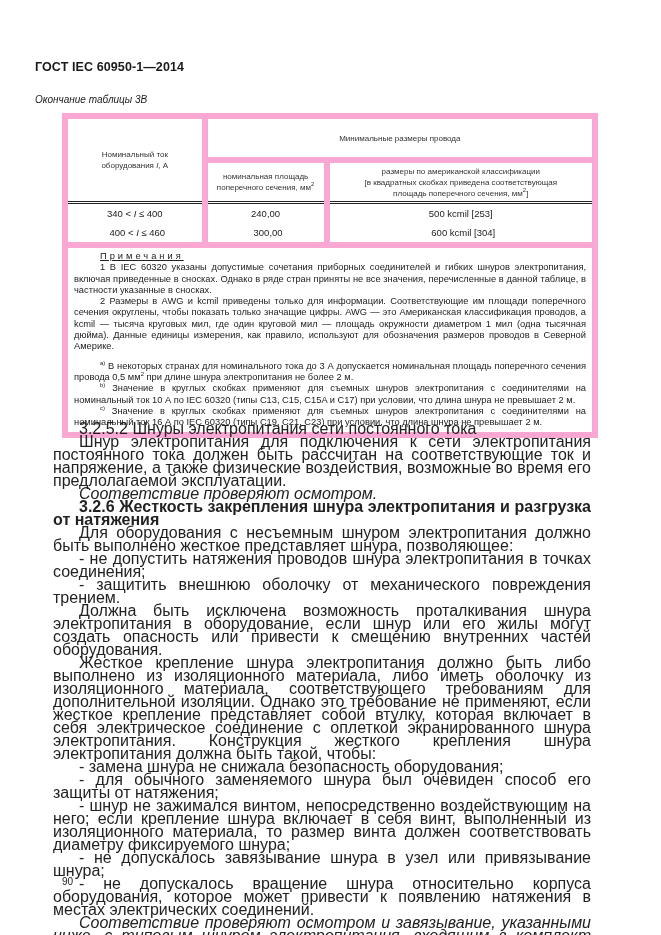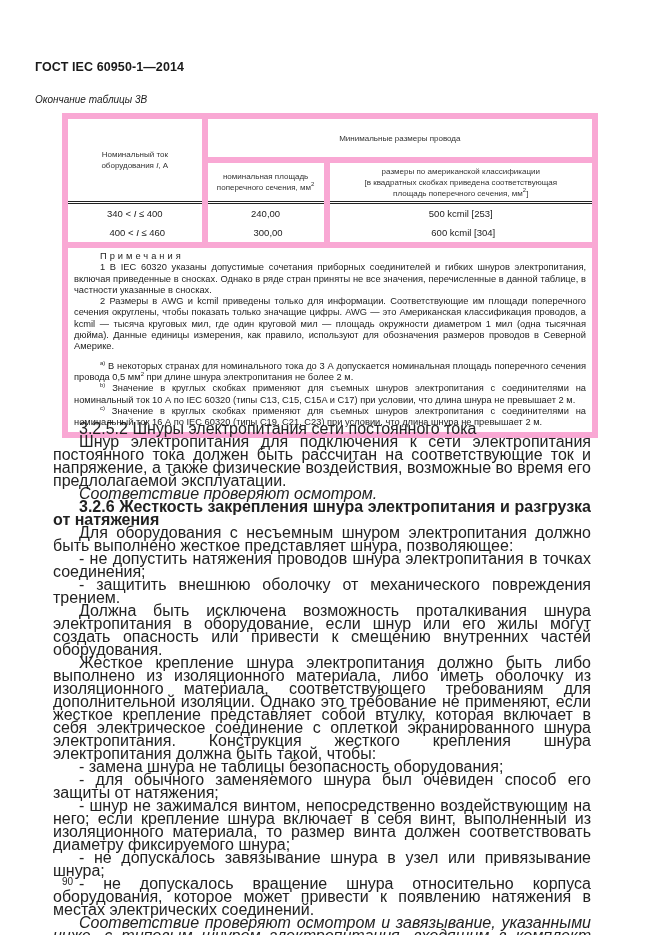--- a/index.html
+++ b/index.html
@@ -13,21 +13,21 @@
   .tbl td { border: 6px solid #f9a8d4; font-size: 8px; color: #333; text-align: center; vertical-align: middle; padding: 0 4px; line-height: 11px; }
   .tbl .hdr-top { height: 38px; }
   .tbl .hdr-sub { height: 38px; }
   .tbl .dbl { border-bottom: 3px double #222; }
   .tbl .data td { font-size: 9.5px; color: #222; border-top: none; border-bottom: none; height: 19px; line-height: 19px; text-align: center; }
   .tbl .data.first td { padding-top: 0; }
   .tbl .data.last td { border-bottom: 1px solid #222; padding-left: 9px; }
   .notes-cell { text-align: left !important; vertical-align: top !important; padding: 3px 6px 4px 6px !important; font-size: 9.3px !important; color: #222 !important; line-height: 11.3px !important; height: auto; }
   .notes-cell p { margin: 0; text-align: justify; }
   .notes-cell .ind { text-indent: 26px; }
-  .notes-head { letter-spacing: 3px; text-indent: 26px; }
+  .notes-head { letter-spacing: 3px; text-indent: 26px; text-decoration: underline; }
   .notes-gap { height: 8px; }
   sup { font-size: 6px; vertical-align: top; line-height: 6px; position: relative; top: -1px; }
 
   .body-text { position: absolute; left: 53px; top: 422px; width: 538px; font-size: 16px; line-height: 13px; color: #222; }
   .body-text p { margin: 0; text-align: justify; }
   .body-text .ind { text-indent: 26px; }
   .body-text .li { text-indent: 26px; }
   .body-text .it { font-style: italic; }
   .body-text .bold { font-weight: bold; }
   .page-num { position: absolute; left: 62px; top: 876px; font-size: 10px; color: #222; }
@@ -91,21 +91,21 @@
   <div class="body-text">
     <p class="ind">3.2.5.2 Шнуры электропитания сети постоянного тока</p>
     <p class="ind">Шнур электропитания для подключения к сети электропитания постоянного тока должен быть рассчитан на соответствующие ток и напряжение, а также физические воздействия, возможные во время его предлолагаемой эксплуатации.</p>
     <p class="ind it">Соответствие проверяют осмотром.</p>
     <p class="ind bold">3.2.6 Жесткость закрепления шнура электропитания и разгрузка от натяжения</p>
     <p class="ind">Для оборудования с несъемным шнуром электропитания должно быть выполнено жесткое представляет шнура, позволяющее:</p>
     <p class="li">- не допустить натяжения проводов шнура электропитания в точках соединения;</p>
     <p class="li">- защитить внешнюю оболочку от механического повреждения трением.</p>
     <p class="ind">Должна быть исключена возможность проталкивания шнура электропитания в оборудование, если шнур или его жилы могут создать опасность или привести к смещению внутренних частей оборудования.</p>
     <p class="ind">Жесткое крепление шнура электропитания должно быть либо выполнено из изоляционного материала, либо иметь оболочку из изоляционного материала, соответствующего требованиям для дополнительной изоляции. Однако это требование не применяют, если жесткое крепление представляет собой втулку, которая включает в себя электрическое соединение с оплеткой экранированного шнура электропитания. Конструкция жесткого крепления шнура электропитания должна быть такой, чтобы:</p>
-    <p class="li">- замена шнура не таблицы безопасность оборудования;</p>
+    <p class="li">- замена шнура не снижала безопасность оборудования;</p>
     <p class="li">- для обычного заменяемого шнура был очевиден способ его защиты от натяжения;</p>
     <p class="li">- шнур не зажимался винтом, непосредственно воздействующим на него; если крепление шнура включает в себя винт, выполненный из изоляционного материала, то размер винта должен соответствовать диаметру фиксируемого шнура;</p>
     <p class="li">- не допускалось завязывание шнура в узел или привязывание шнура;</p>
     <p class="li">- не допускалось вращение шнура относительно корпуса оборудования, которое может привести к появлению натяжения в местах электрических соединений.</p>
     <p class="ind it">Соответствие проверяют осмотром и завязывание, указанными ниже, с типовым шнуром электропитания, входящим в комплект оборудования.</p>
   </div>
 
   <div class="page-num">90</div>
 </div>
 

